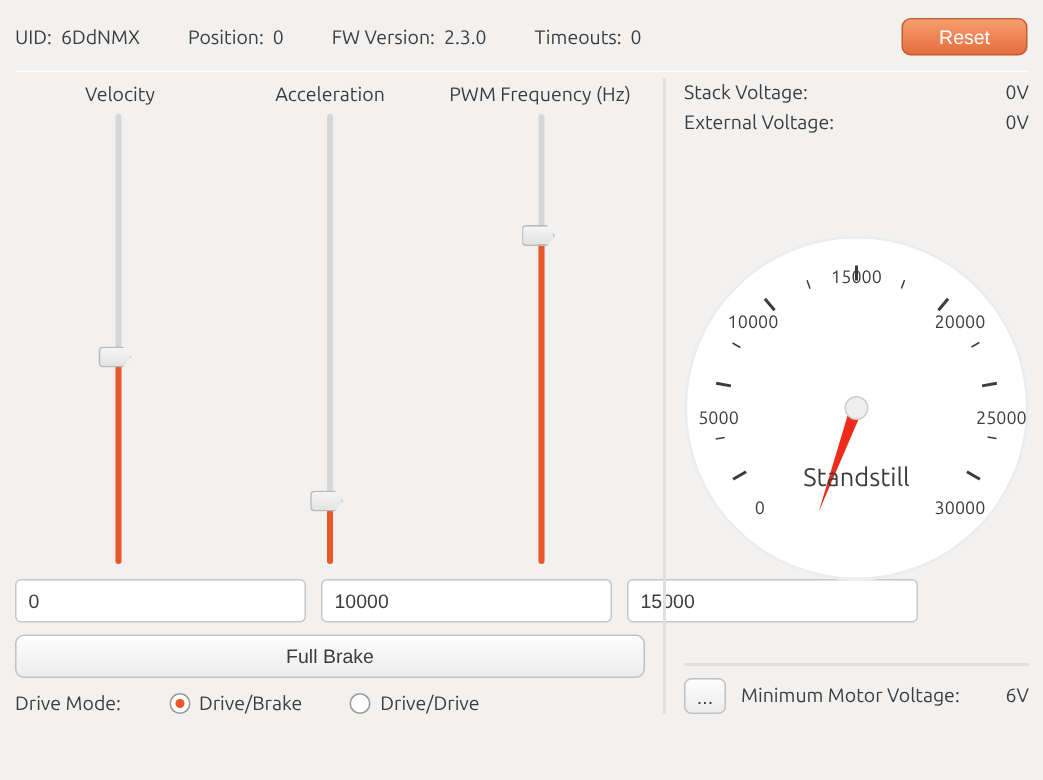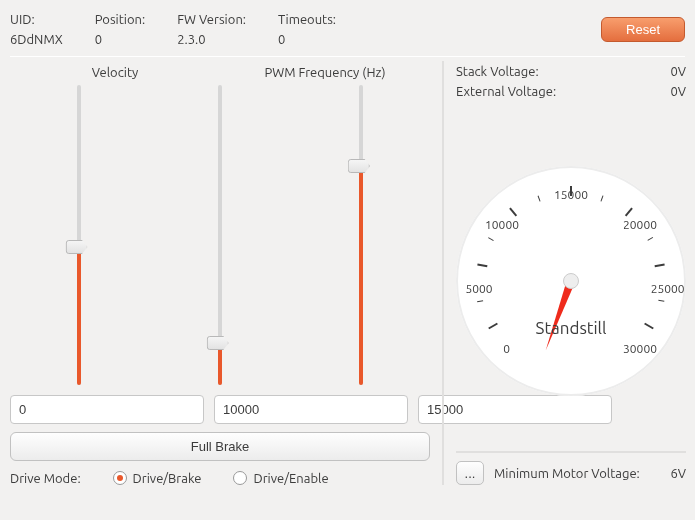--- a/index.html
+++ b/index.html
@@ -12,21 +12,21 @@
     font-family: "Ubuntu", "Segoe UI", sans-serif;
     font-size: 13px;
     color: #3c3c3c;
   }
   .header-bar {
     display: flex;
     align-items: center;
     gap: 32px;
     padding: 2px 0 10px 0;
   }
-  .kv { display: flex; gap: 6px; flex-direction: column; }
+  .kv { display: flex; gap: 6px; }
   .reset-btn {
     margin-left: auto;
     padding: 4px 24px;
     border-radius: 6px;
     background: linear-gradient(#f89e6d,#e46e3e);
     border: 1px solid #c45a2e;
     color: #fff;
     cursor: pointer;
     font-size: 13px;
   }
@@ -234,20 +234,21 @@
   </div>
   <button class="reset-btn">Reset</button>
 </div>
 <div class="divider-h"></div>
 
 <div class="main">
   <div class="left">
 
     <div class="sliders-header">
       <div>Velocity</div>
+      <div>Acceleration</div>
       <div>PWM Frequency (Hz)</div>
     </div>
 
     <div class="sliders">
       <div class="slider-col">
         <div class="track">
             <div class="fill" style="height:46%"></div>
           <div class="thumb" style="bottom:calc(46% - 7px)"></div>
         </div>
       </div>
@@ -274,21 +275,21 @@
     <button class="full-brake">Full Brake</button>
 
     <div class="drive-mode-row">
       <span>Drive Mode:</span>
       <label class="radio sel">
         <span class="dot"></span>
         <span>Drive/Brake</span>
       </label>
       <label class="radio">
         <span class="dot"></span>
-        <span>Drive/Enable</span>
+        <span>Drive/Drive</span>
       </label>
     </div>
   </div>
 
   <div class="right">
     <div class="status-line">
       <span>Stack Voltage:</span>
       <span>0V</span>
     </div>
     <div class="status-line">

